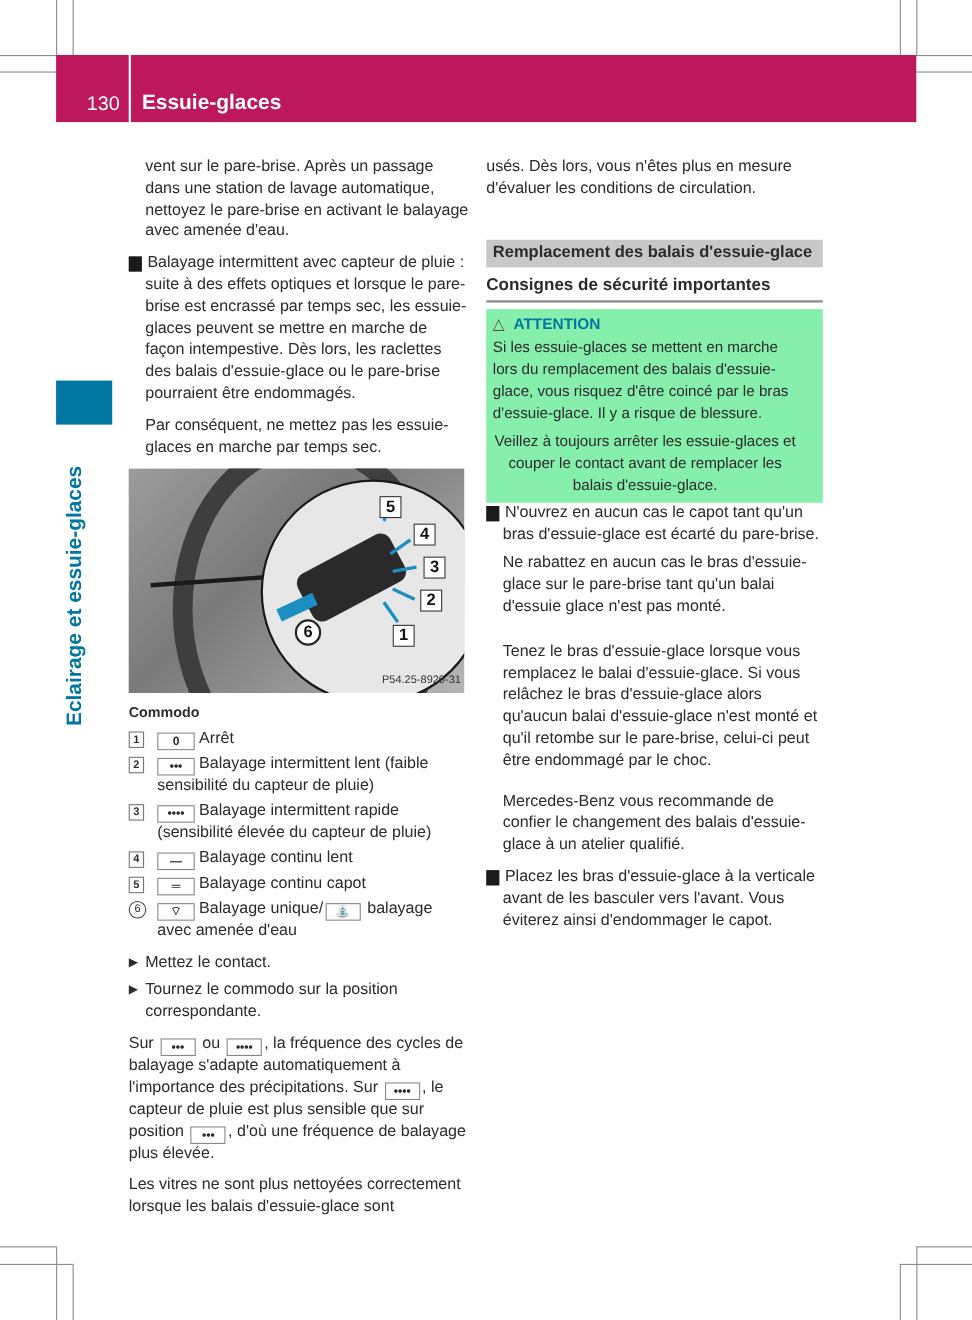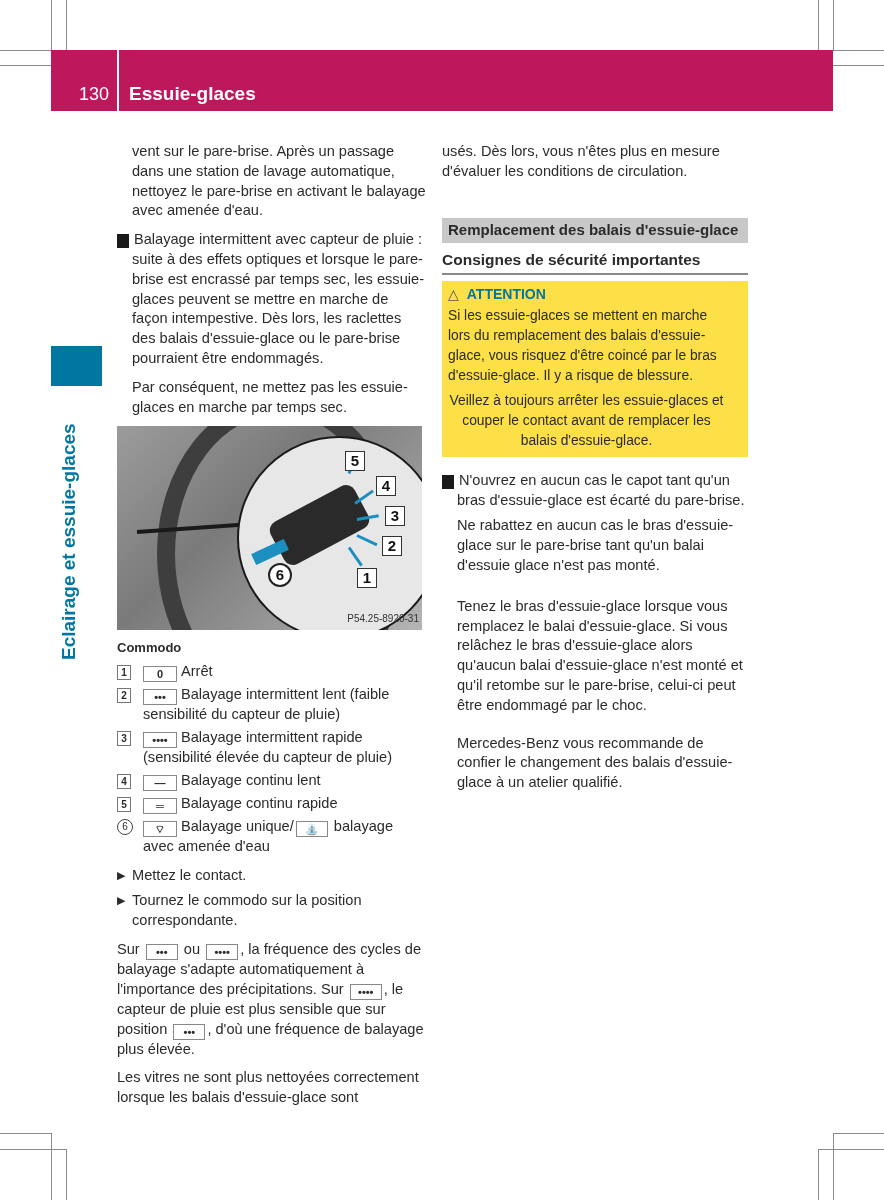--- a/index.html
+++ b/index.html
@@ -76,21 +76,21 @@
   .kbox.small { min-width:26px; margin:0 2px; }
   .arrow-item { position:relative; padding-left:15px; margin-bottom:6px; }
   .arrow-item .tri { position:absolute; left:0; top:0; font-size:11px; }
   .section-grey {
     background:#c8c8c8; font-weight:bold; font-size:15px; line-height:20px;
     padding:2px 6px 3px 6px; margin:36px 0 7px 0;
   }
   .subhead {
     font-weight:bold; font-size:15.5px; border-bottom:2px solid #8a8a8a; padding-bottom:4px; margin-bottom:6px;
   }
-  .attention-box { background:#fde047; padding:4px 23px 6px 6px; margin-bottom:14px; font-size:13.8px; line-height:19.8px; }
+  .attention-box { background:#86efac; padding:4px 23px 6px 6px; font-size:13.8px; line-height:19.8px; }
   .attention-title { color:#0077a0; font-weight:bold; font-size:14px; margin-bottom:1px; }
   .attention-title .tri-icon { color:#555; font-weight:normal; margin-right:8px; }
   .attention-box p { margin-bottom:6px; }
 </style>
 </head>
 <body>
 
 <div class="crop" style="left:51px;top:0;width:1px;height:50px;"></div>
 <div class="crop" style="left:66px;top:0;width:1px;height:50px;"></div>
 <div class="crop" style="left:0;top:50px;width:51px;height:1px;"></div>
@@ -155,21 +155,21 @@
   <div class="legend-item">
     <span class="num-box">3</span>
     <span class="kbox">••••</span><span>Balayage intermittent rapide (sensibilité élevée du capteur de pluie)</span>
   </div>
   <div class="legend-item">
     <span class="num-box">4</span>
     <span class="kbox">—</span><span>Balayage continu lent</span>
   </div>
   <div class="legend-item">
     <span class="num-box">5</span>
-    <span class="kbox">═</span><span>Balayage continu rapide</span>
+    <span class="kbox">═</span><span>Balayage continu capot</span>
   </div>
   <div class="legend-item" style="margin-bottom:9px;">
     <span class="num-circle">6</span>
     <span class="kbox">⌔</span><span>Balayage unique/</span><span class="kbox small">⛲</span> <span>balayage avec amenée d'eau</span>
   </div>
 
   <div class="arrow-item">
     <span class="tri">▶</span>
     <span>Mettez le contact.</span>
   </div>
@@ -198,13 +198,14 @@
   <div class="attention-box">
     <div class="attention-title"><span class="tri-icon">△</span><span>ATTENTION</span></div>
     <p>Si les essuie-glaces se mettent en marche lors du remplacement des balais d'essuie-glace, vous risquez d'être coincé par le bras d'essuie-glace. Il y a risque de blessure.</p>
     <p style="margin-bottom:0;text-align:center;">Veillez à toujours arrêter les essuie-glaces et couper le contact avant de remplacer les balais d'essuie-glace.</p>
   </div>
 
   <p class="warn-para" style="margin-bottom:6px;"><span class="warn-icon">!</span><span>N'ouvrez en aucun cas le capot tant qu'un bras d'essuie-glace est écarté du pare-brise.</span></p>
   <p class="indent" style="margin-bottom:21px;">Ne rabattez en aucun cas le bras d'essuie-glace sur le pare-brise tant qu'un balai d'essuie glace n'est pas monté.</p>
   <p class="indent" style="margin-bottom:18px;">Tenez le bras d'essuie-glace lorsque vous remplacez le balai d'essuie-glace. Si vous relâchez le bras d'essuie-glace alors qu'aucun balai d'essuie-glace n'est monté et qu'il retombe sur le pare-brise, celui-ci peut être endommagé par le choc.</p>
   <p class="indent">Mercedes-Benz vous recommande de confier le changement des balais d'essuie-glace à un atelier qualifié.</p>
+  <p class="warn-para"><span class="warn-icon">!</span><span>Placez les bras d'essuie-glace à la verticale avant de les basculer vers l'avant. Vous éviterez ainsi d'endommager le capot.</span></p>
 </div>
 
 </body></html>

